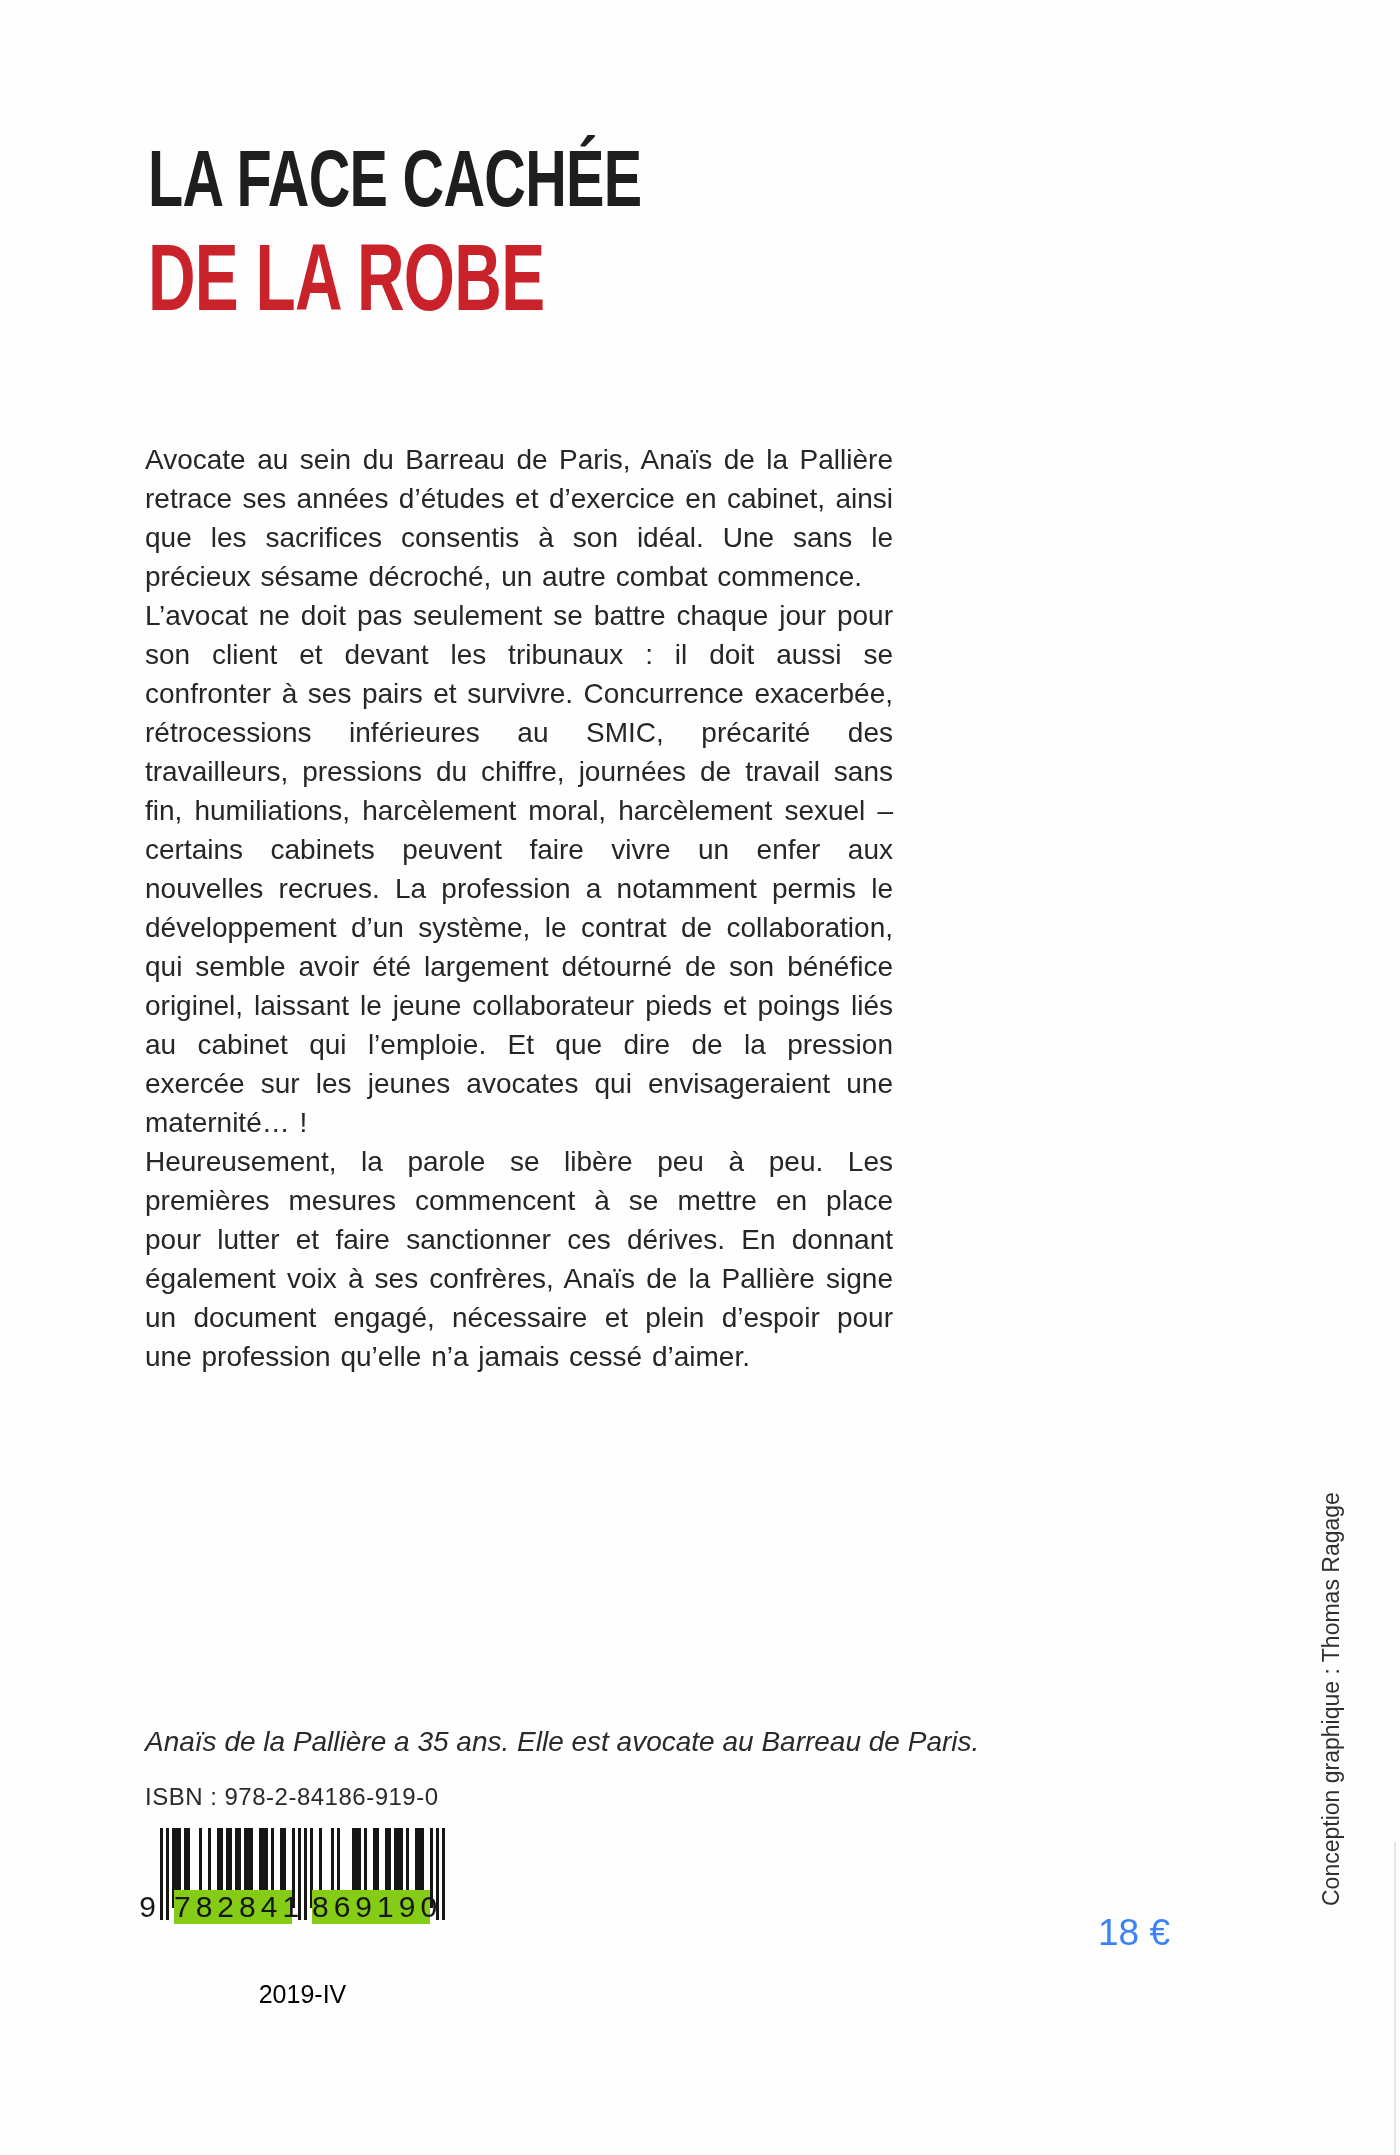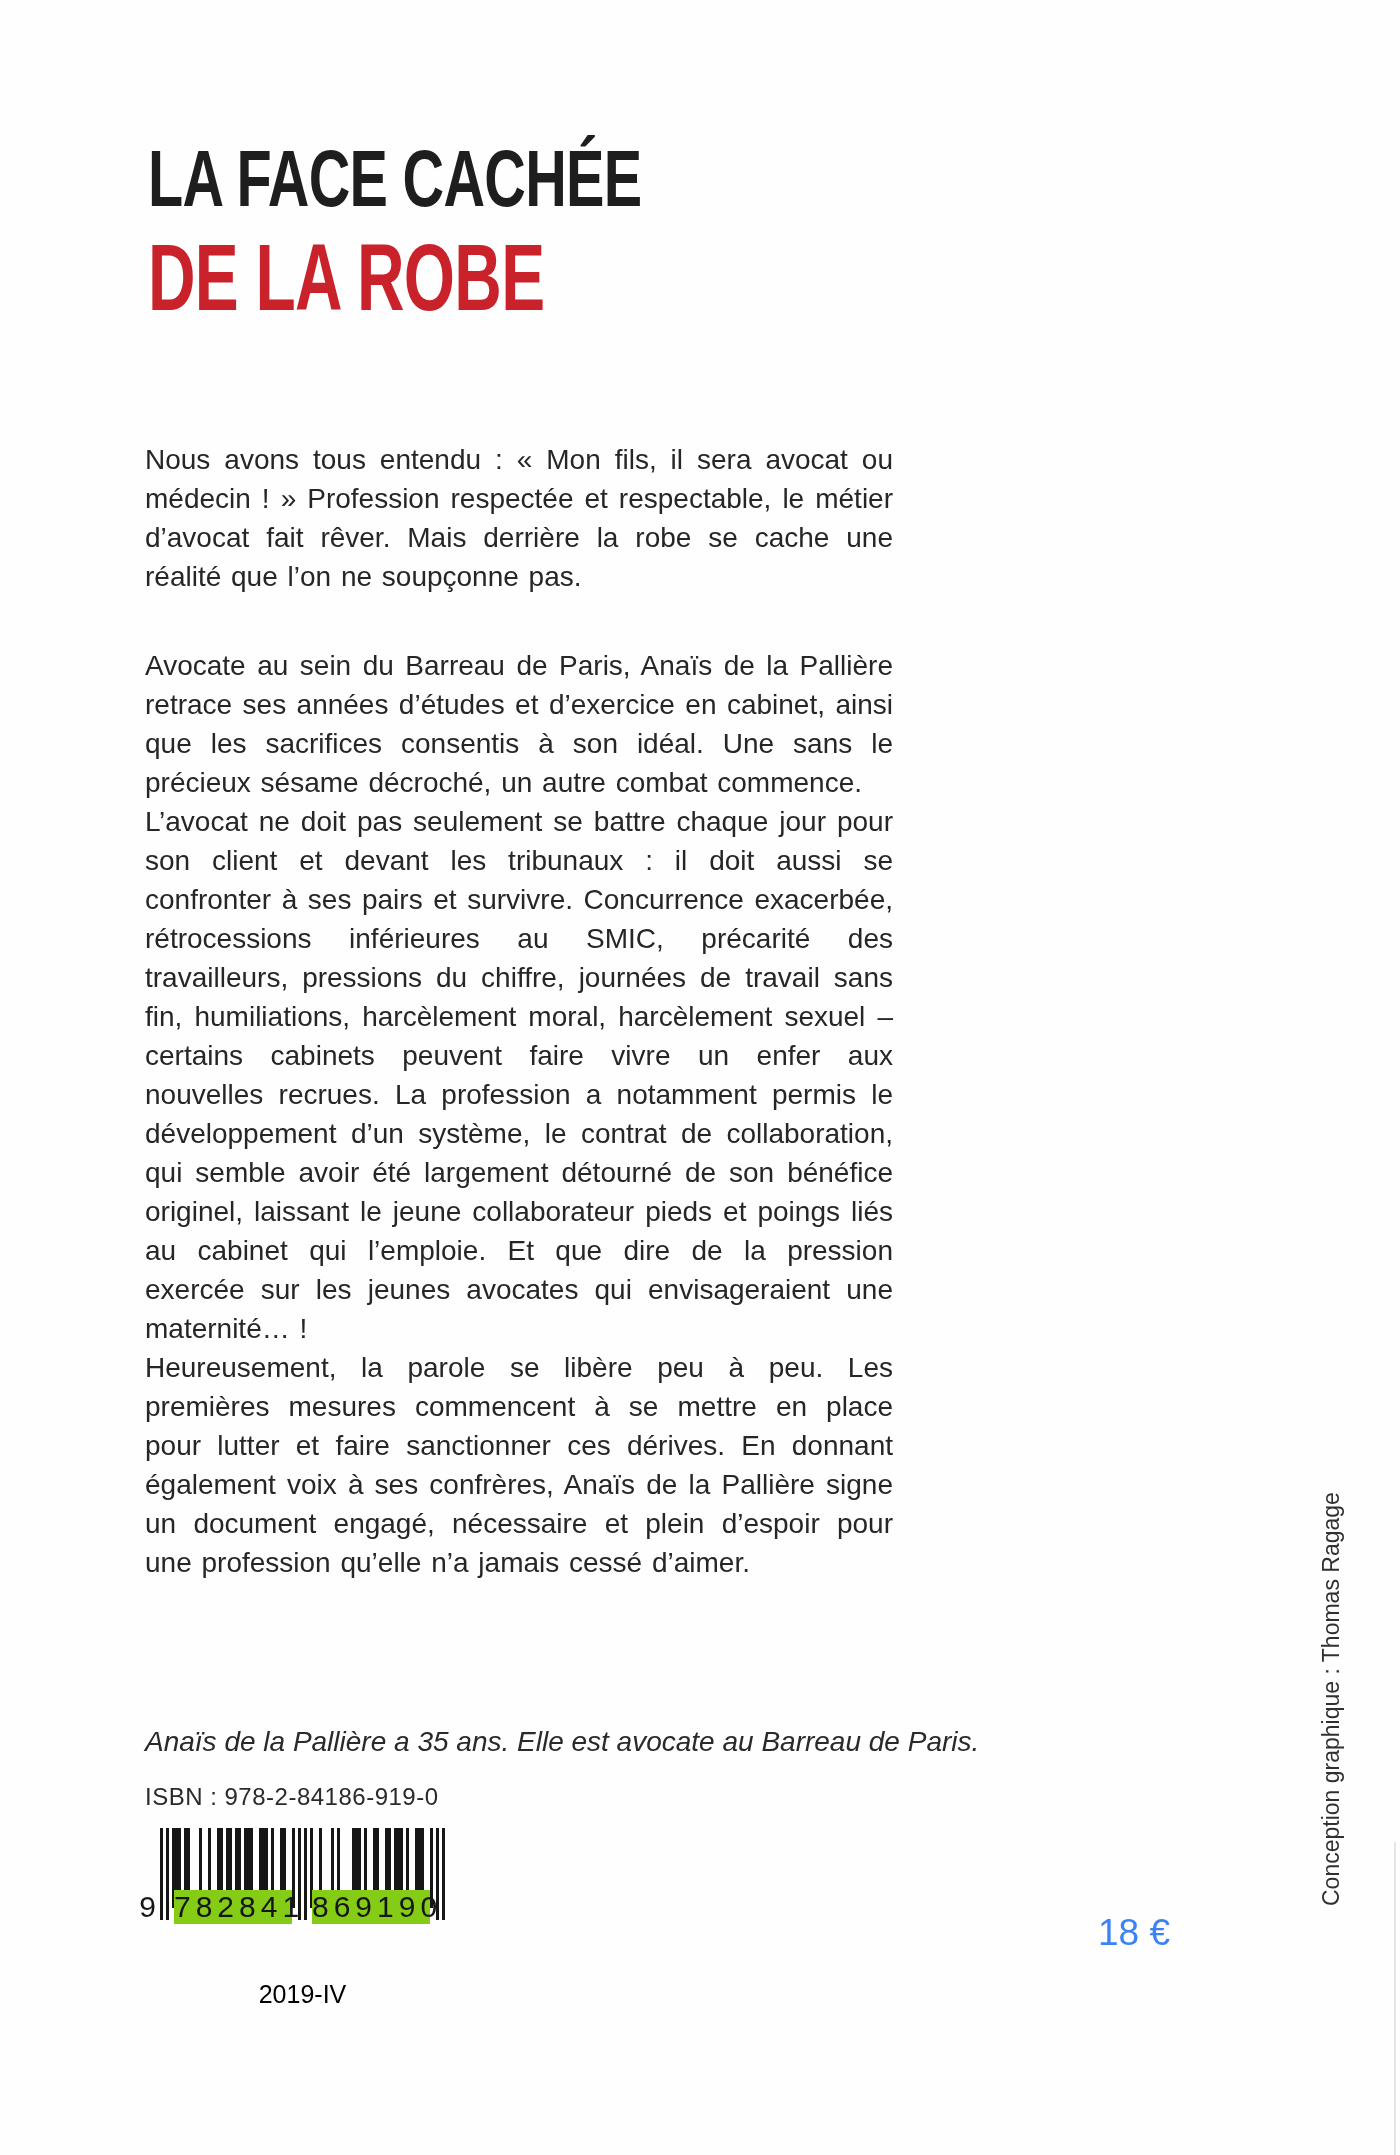--- a/index.html
+++ b/index.html
@@ -46,21 +46,20 @@
   }
   .scan-edge{position:absolute;left:1394px;top:1842px;width:2px;height:313px;background:#e6e6e6;}
 </style>
 </head>
 <body>
 
 <h1 class="title title-1">LA FACE CACHÉE</h1>
 <h1 class="title title-2">DE LA ROBE</h1>
 
 <div class="synopsis">
-  <p class="lead">Nous avons tous entendu : « Mon fils, il sera avocat ou médecin ! » Profession respectée et respectable, le métier d’avocat fait rêver. Mais derrière la robe se cache une réalité que l’on ne soupçonne pas.</p>
   <p>Avocate au sein du Barreau de Paris, Anaïs de la Pallière retrace ses années d’études et d’exercice en cabinet, ainsi que les sacrifices consentis à son idéal. Une sans le précieux sésame décroché, un autre combat commence.</p>
   <p>L’avocat ne doit pas seulement se battre chaque jour pour son client et devant les tribunaux : il doit aussi se confronter à ses pairs et survivre. Concurrence exacerbée, rétrocessions inférieures au SMIC, précarité des travailleurs, pressions du chiffre, journées de travail sans fin, humiliations, harcèlement moral, harcèlement sexuel – certains cabinets peuvent faire vivre un enfer aux nouvelles recrues. La profession a notamment permis le développement d’un système, le contrat de collaboration, qui semble avoir été largement détourné de son bénéfice originel, laissant le jeune collaborateur pieds et poings liés au cabinet qui l’emploie. Et que dire de la pression exercée sur les jeunes avocates qui envisageraient une maternité… !</p>
   <p>Heureusement, la parole se libère peu à peu. Les premières mesures commencent à se mettre en place pour lutter et faire sanctionner ces dérives. En donnant également voix à ses confrères, Anaïs de la Pallière signe un document engagé, nécessaire et plein d’espoir pour une profession qu’elle n’a jamais cessé d’aimer.</p>
 </div>
 
 <div class="author-note">Anaïs de la Pallière a 35 ans. Elle est avocate au Barreau de Paris.</div>
 
 <div class="isbn">ISBN : 978-2-84186-919-0</div>
 
 <div class="barcode">

